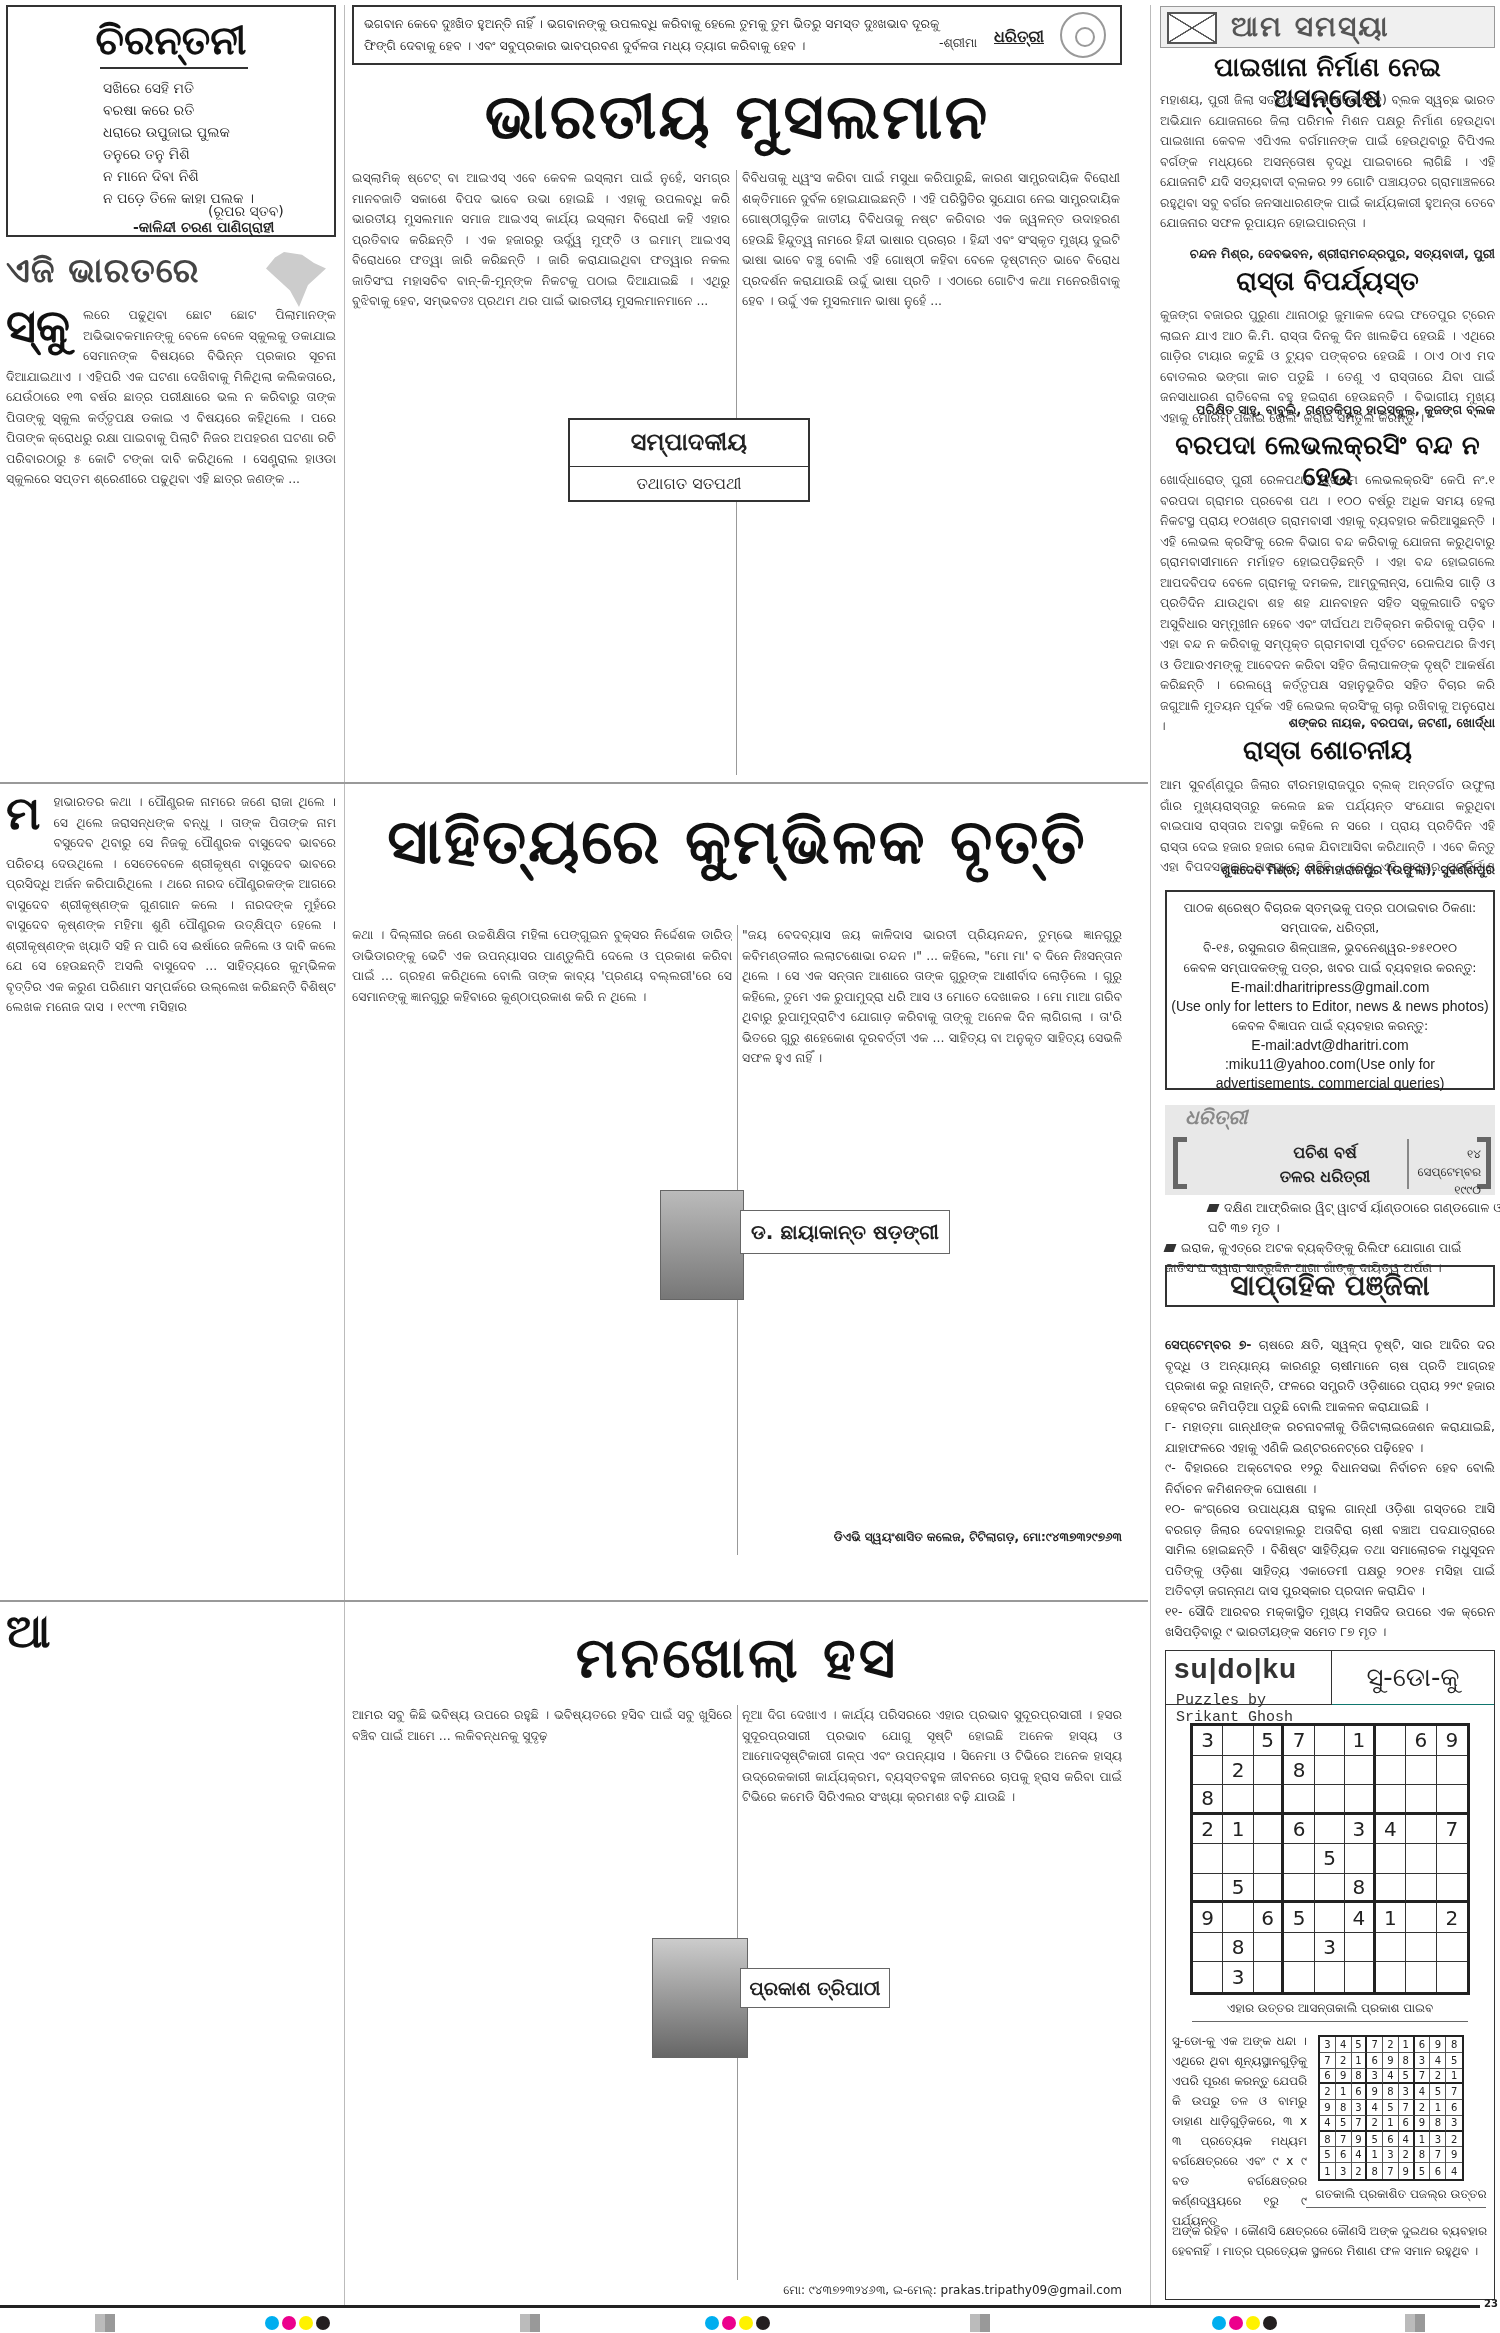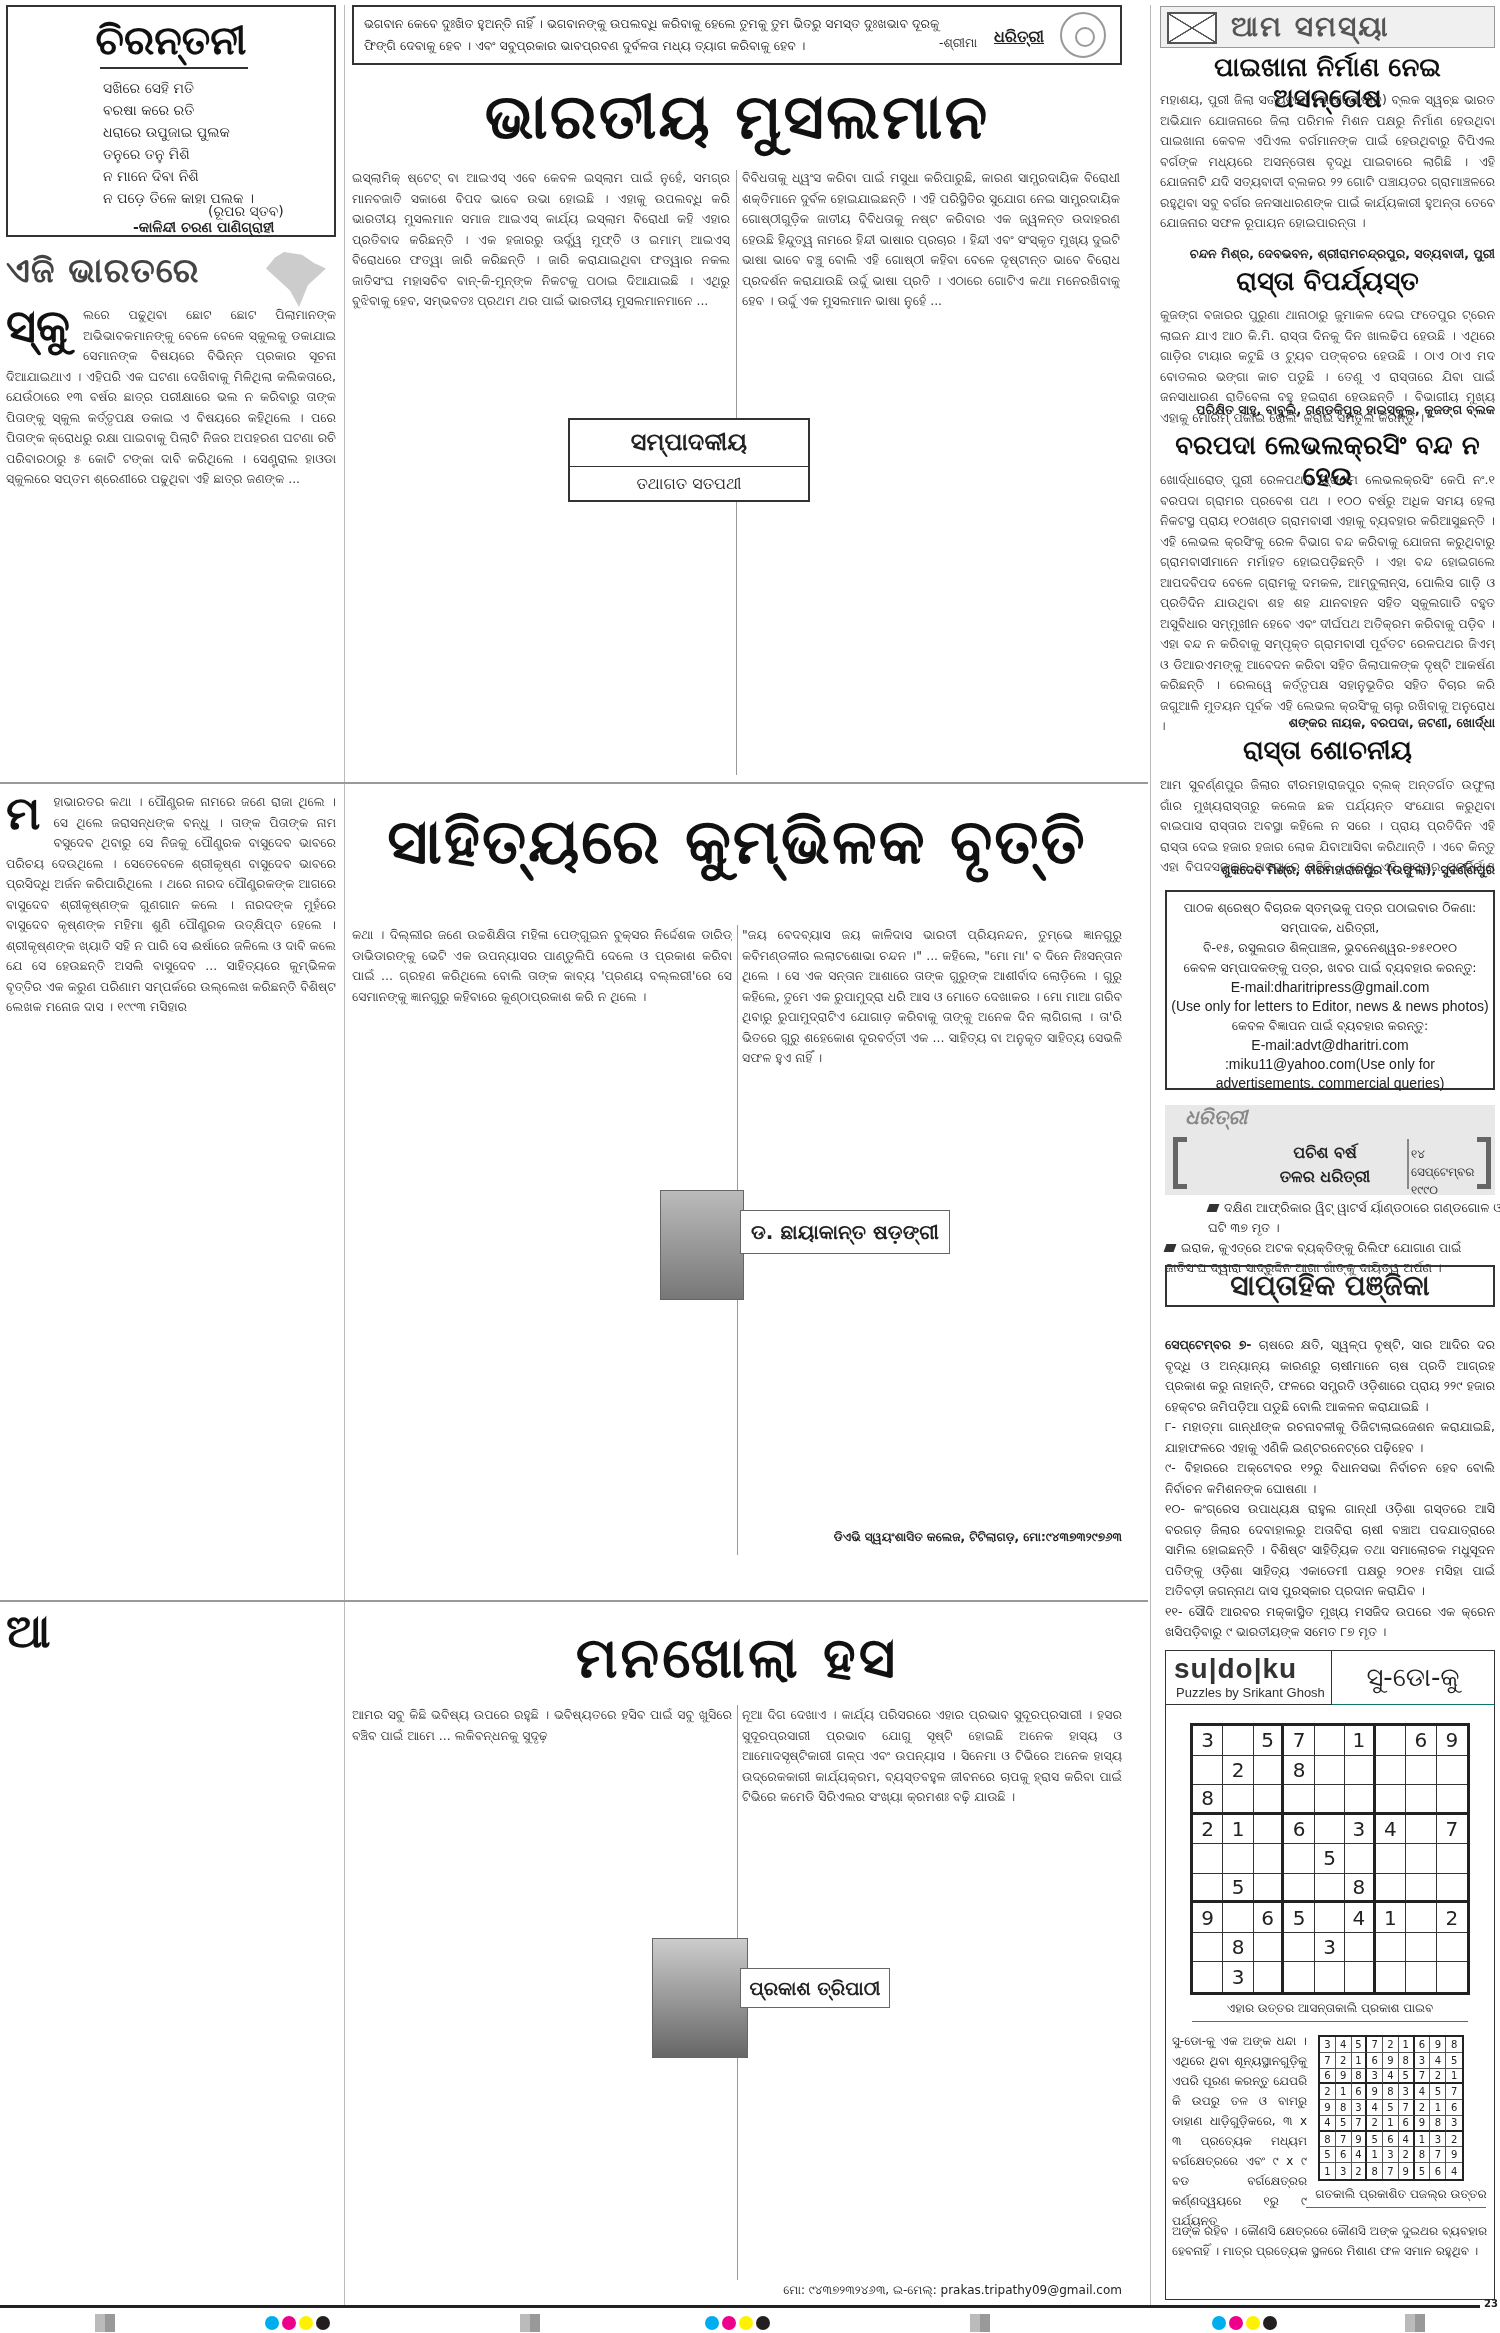--- a/index.html
+++ b/index.html
@@ -53,32 +53,32 @@
   #contact-box { left: 1165px; top: 890px; width: 330px; height: 200px; border: 2px solid #333; text-align: center; font-size: 12.5px; line-height: 20px; padding-top: 6px; }
   #contact-box .en { font-family: "Liberation Sans", sans-serif; font-size: 14px; line-height: 19px; }
 
   
   #past-box { left: 1165px; top: 1105px; width: 330px; height: 90px; background: #e8e8e8; }
   #past-bracket-l { position: absolute; left: 8px; top: 32px; width: 14px; height: 52px; border: 5px solid #666; border-right: none; }
   #past-bracket-r { position: absolute; right: 4px; top: 32px; width: 14px; height: 52px; border: 5px solid #666; border-left: none; }
   #past-logo { position: absolute; left: 20px; top: 0; font-size: 20px; font-weight: bold; color: #888; font-style: italic; }
   #past-title { position: absolute; left: 90px; top: 36px; width: 140px; text-align: center; font-size: 16px; font-weight: bold; line-height: 24px; }
   #past-divider { position: absolute; left: 242px; top: 34px; width: 2px; height: 50px; background: #888; }
-  #past-date { position: absolute; left: 246px; top: 40px; width: 70px; text-align: left; font-size: 12px; line-height: 18px; }
+  #past-date { position: absolute; left: 246px; top: 40px; width: 70px; text-align: right; font-size: 12px; line-height: 18px; }
   .past-item { position: absolute; left: 1165px; width: 330px; font-size: 12.5px; line-height: 20px; }
   .bullet-icon { display: inline-block; width: 10px; height: 8px; background: #333; margin-right: 6px; transform: skewX(-20deg); }
 
   #weekly-box { left: 1165px; top: 1265px; width: 330px; height: 42px; border: 2px solid #333; text-align: center; font-size: 28px; font-weight: bold; line-height: 38px; }
   #weekly-body { left: 1165px; top: 1335px; width: 330px; font-size: 12.5px; line-height: 20.5px; text-align: justify; }
 
   
   #sudoku-box { left: 1165px; top: 1650px; width: 330px; height: 650px; border: 1px solid #333; }
   #sudoku-brand { position: absolute; left: 0; top: 0; width: 166px; height: 54px; border-right: 1px solid #333; border-bottom: 1px solid #333; }
   #sudoku-brand-main { position: absolute; left: 8px; top: 2px; font-family: "Liberation Sans", sans-serif; font-size: 28px; font-weight: bold; color: #333; letter-spacing: 1px; }
-  #sudoku-brand-sub { position: absolute; left: 10px; top: 34px; font-family: Liberation Sans, sans-serif; font-size: 13px; color: #333; }
+  #sudoku-brand-sub { position: absolute; left: 10px; top: 41px; font-family: Liberation Mono, monospace; font-size: 15px; color: #333; }
   #sudoku-title { position: absolute; left: 166px; top: 0; right: 0; height: 54px; border-bottom: 1px solid #0f766e; text-align: center; font-size: 26px; line-height: 52px; }
   #sudoku-grid { position: absolute; left: 24px; top: 72px; width: 280px; height: 272px; border: 3px solid #222; display: grid; grid-template-columns: repeat(9, 1fr); grid-template-rows: repeat(9, 1fr); }
   .sc { border-right: 1px solid #333; border-bottom: 1px solid #333; font-family: "DejaVu Sans", sans-serif; font-size: 20px; display: flex; align-items: center; justify-content: center; color: #222; }
   .sc.tk-r { border-right: 3px solid #222; }
   .sc.tk-b { border-bottom: 3px solid #222; }
   #sudoku-note { position: absolute; left: 0; right: 0; top: 350px; text-align: center; font-size: 12px; }
   #sudoku-note-rule { position: absolute; left: 26px; right: 26px; top: 370px; height: 1px; background: #666; }
   #sudoku-instr { position: absolute; left: 6px; top: 380px; width: 135px; font-size: 12px; line-height: 20px; text-align: justify; }
   #sol-grid { position: absolute; left: 152px; top: 384px; width: 146px; height: 146px; border: 2px solid #222; display: grid; grid-template-columns: repeat(9, 1fr); grid-template-rows: repeat(9, 1fr); }
   .ssc { border-right: 1px solid #555; border-bottom: 1px solid #555; font-size: 10px; display: flex; align-items: center; justify-content: center; }

